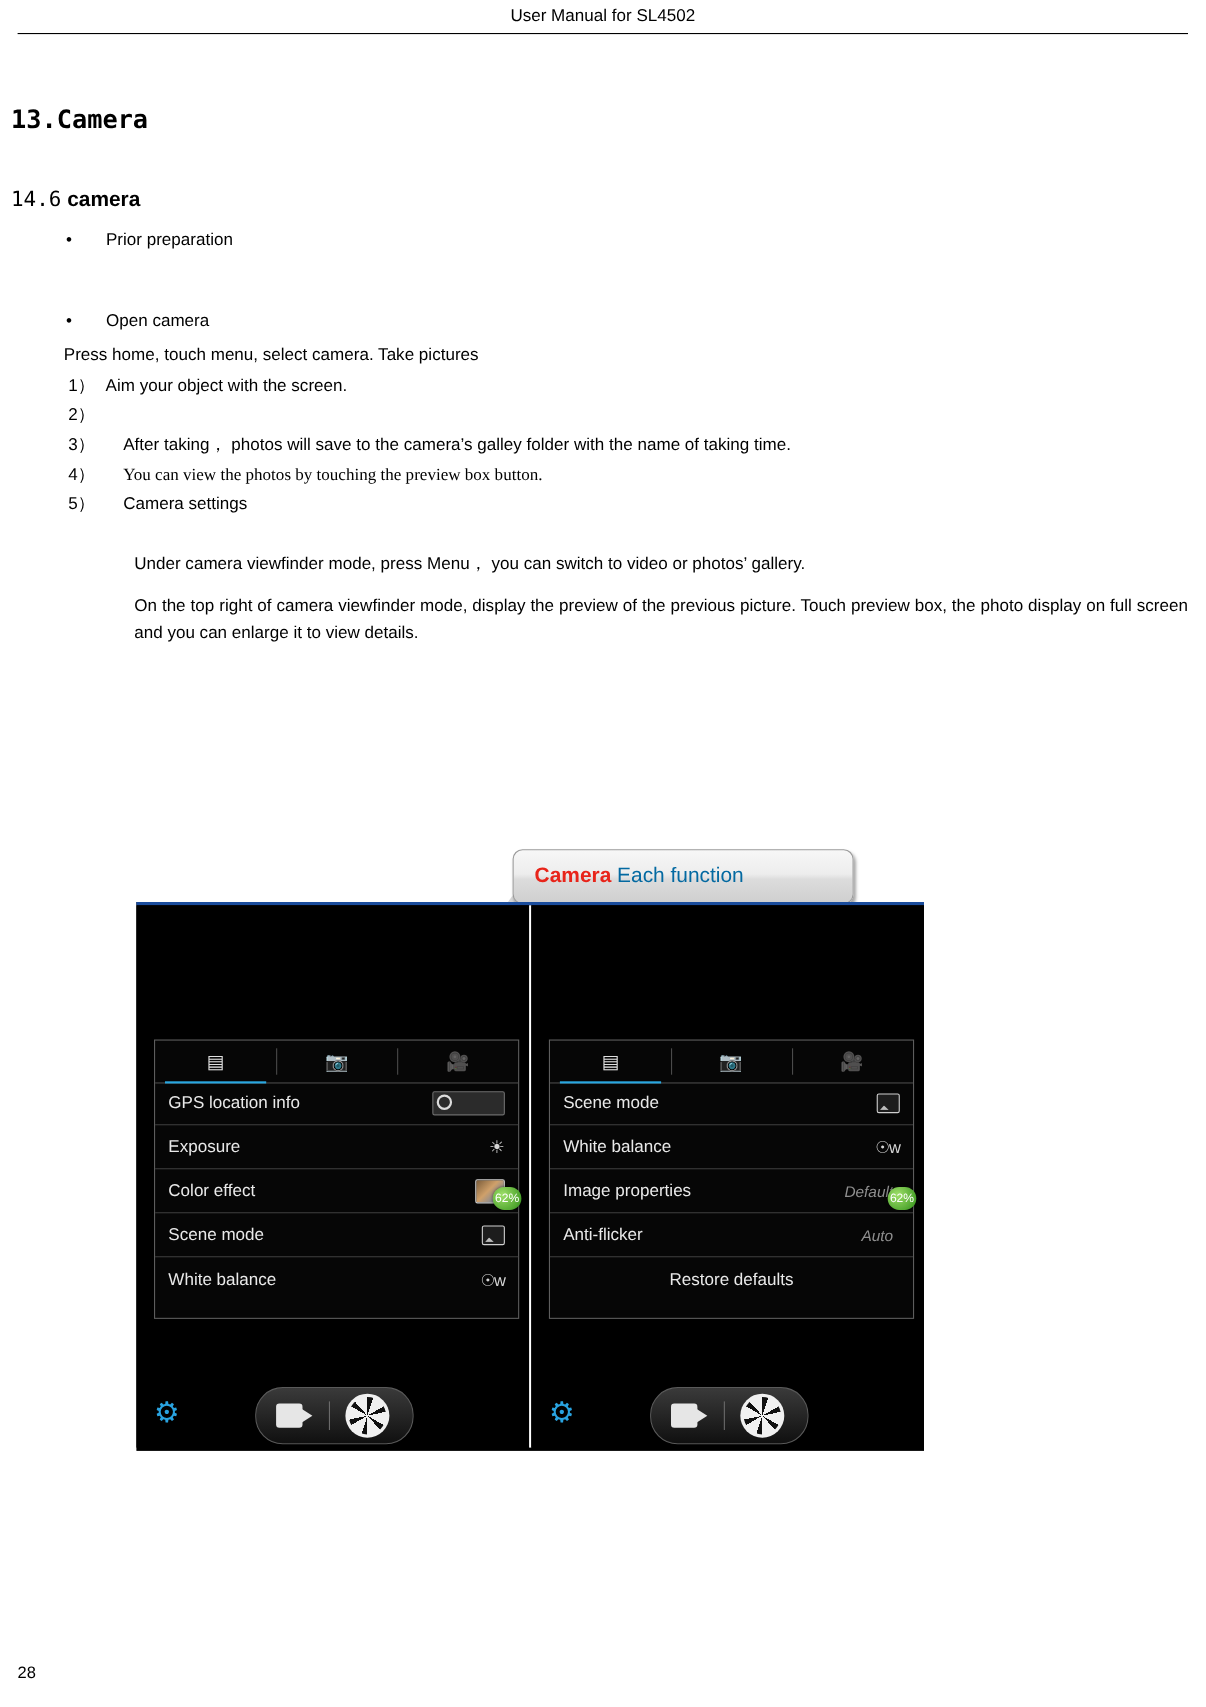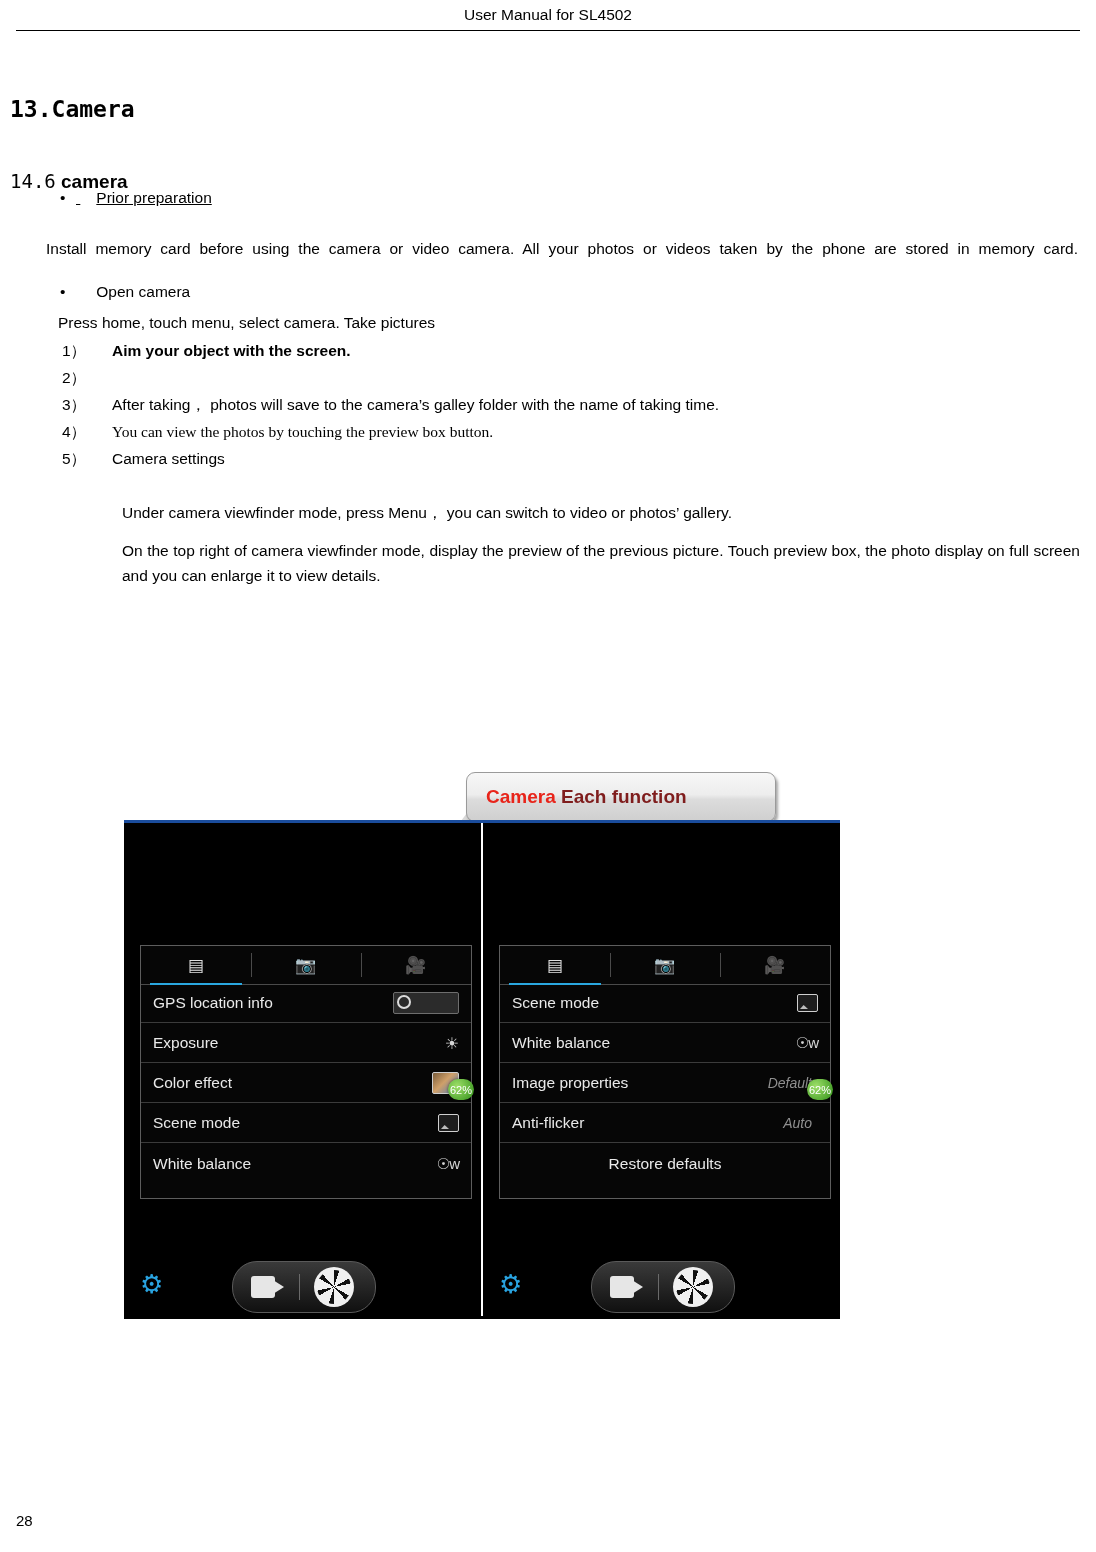--- a/index.html
+++ b/index.html
@@ -68,21 +68,21 @@
     box-shadow:2px 3px 3px rgba(0,0,0,0.35);
   }
   .callout-text {
     position:absolute;
     left:486px; top:786px;
     width:270px;
     font-size:19px;
     white-space:nowrap;
   }
   .callout-text .red { color:#e8241a; font-weight:bold; }
-  .callout-text .blue { color:#7f1d1d;font-weight:bold; }
+  .callout-text .blue { color:#0369a1; }
   .callout-tail {
     position:absolute;
     left:462px; top:796px;
     width:0;height:0;
     border-left:16px solid transparent;
     border-right:0 solid transparent;
     border-bottom:26px solid #d8d8d8;
     transform:skewX(-8deg);
   }
   
@@ -289,36 +289,35 @@
 
   <div class="h1">
     <span>13.</span><span>Camera</span>
   </div>
 
   <div class="h2">
     <span class="num">14.6</span>
     <span>camera</span>
   </div>
 
-  <div class="bullet" style="left:60px; top:189px;text-decoration:underline;">
+  <div class="bullet" style="left:60px; top:210px;">
     <span class="dot">•</span>
     <span style="margin-left:16px;">Prior preparation</span>
   </div>
 
-  <div class="para justify" style="left:46px; top:236px; width:1032px;">Install memory card before using the camera or video camera. All your photos or videos taken by the phone are stored in memory card.</div>
 
   <div class="bullet" style="left:60px; top:283px;">
     <span class="dot">•</span>
     <span style="margin-left:16px;">Open camera</span>
   </div>
 
   <div class="para" style="left:58px; top:310px; width:900px;">Press home, touch menu, select camera. Take pictures</div>
 
   <div class="para" style="left:62px; top:338px; width:60px;">1）</div>
-  <div class="para" style="left:112px; top:338px; width:900px;font-weight:bold;">Aim your object with the screen.</div>
+  <div class="para" style="left:96px; top:338px; width:900px;">Aim your object with the screen.</div>
 
   <div class="para" style="left:62px; top:365px; width:60px;">2）</div>
 
   <div class="para" style="left:62px; top:392px; width:60px;">3）</div>
   <div class="para" style="left:112px; top:392px; width:940px;">After taking， photos will save to the camera’s galley folder with the name of taking time.</div>
 
   <div class="para" style="left:62px; top:419px; width:60px;">4）</div>
   <div class="para" style="left:112px; top:419px; width:900px;font-family:Liberation Serif, serif;">You can view the photos by touching the preview box button.</div>
 
   <div class="para" style="left:62px; top:446px; width:60px;">5）</div>

